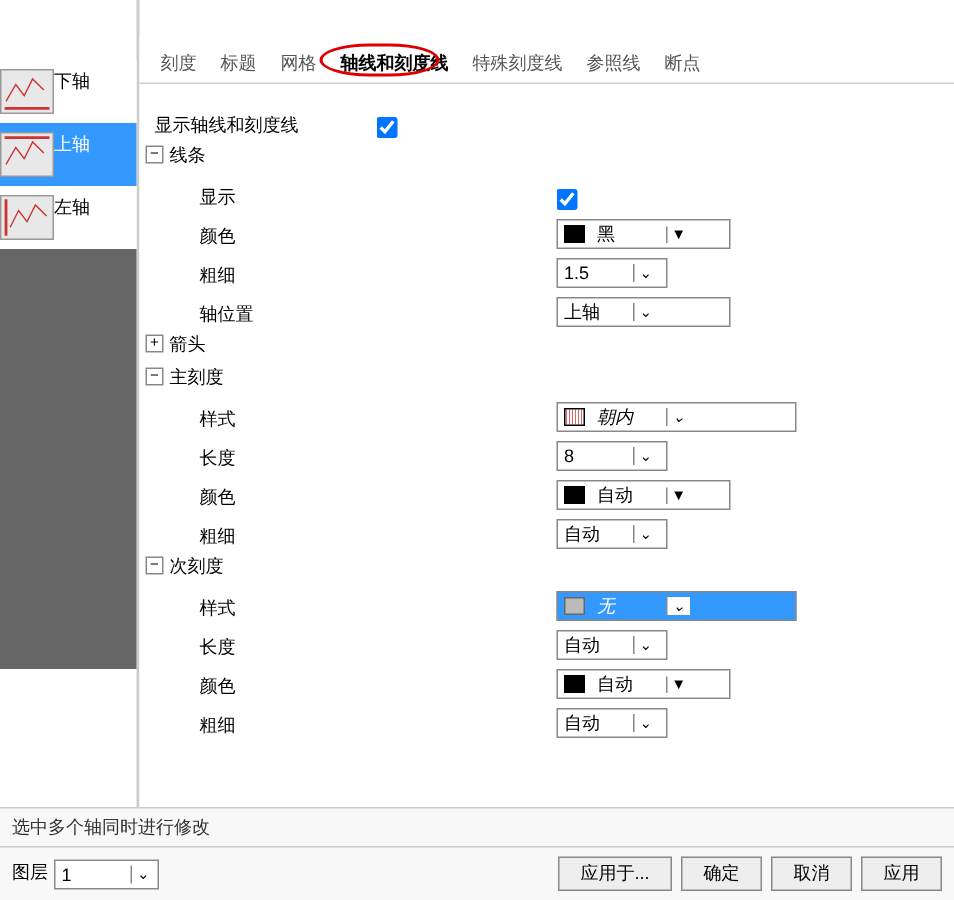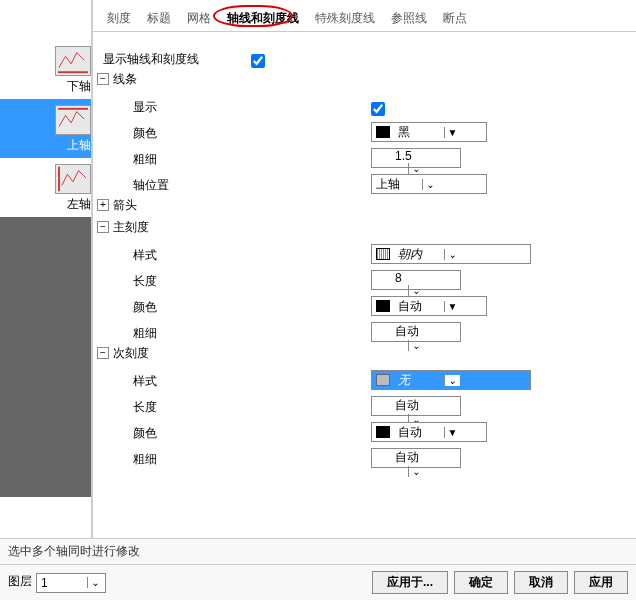--- a/index.html
+++ b/index.html
@@ -3,59 +3,59 @@
 <meta charset="utf-8">
 <style>
   * { box-sizing: border-box; margin: 0; padding: 0; font-family: "Microsoft YaHei", sans-serif; font-size: 12px; }
   body { background: #f0f0f0; width: 636px; height: 600px; overflow: hidden; }
   .window { width: 636px; height: 600px; background: #fff; display: flex; flex-direction: column; }
 
   .main-area { display: flex; flex: 1; overflow: hidden; }
 
   .sidebar { width: 92px; background: #fff; border-right: 1px solid #ccc; padding-top: 40px; }
   .sidebar-list { background: #fff; }
-  .sidebar-item { display: flex; flex-direction: column; align-items: flex-end; padding: 6px 0 4px 0; cursor: pointer; }
+  .sidebar-item { display: flex; flex-direction: row; align-items: flex-start; padding: 6px 0 4px 0; cursor: pointer; }
   .sidebar-item.selected { background: #3399ff; color: #fff; }
   .axis-icon { width: 36px; height: 30px; background: #e8e8e8; border: 1px solid #999; position: relative; margin-bottom: 2px; }
   .axis-icon svg { width: 100%; height: 100%; }
   .sidebar-fill { background: #666; height: 280px; }
 
   .content { flex: 1; display: flex; flex-direction: column; border-left: 1px solid #ccc; }
-  .tabs { display: flex; border-bottom: 1px solid #ccc; padding: 6px 0 0 6px; background: #fff; gap: 0; }
+  .tabs { display: flex; border-bottom: 1px solid #ccc; padding: 6px 0 0 6px; background: #fff; gap: 0; margin-top: 24px; }
   .tab { padding: 4px 8px; cursor: pointer; color: #555; white-space: nowrap; }
   .tab.active { font-weight: bold; color: #000; position: relative; }
   .tab-highlight { position: absolute; border: 2px solid #d00; border-radius: 50%/60%; width: 80px; height: 22px; left: -6px; top: -1px; pointer-events: none; }
 
   .panel { flex: 1; padding: 10px 10px 10px 4px; overflow: auto; background: #fff; }
   .row { display: flex; align-items: flex-end; height: 26px; margin-bottom: 0; }
   .row .indent2 { width: 36px; }
   .row .label { width: 120px; color: #000; }
   .tree-toggle { width: 12px; height: 12px; border: 1px solid #888; display: inline-flex; align-items: center; justify-content: center; margin-right: 4px; cursor: pointer; font-size: 10px; line-height: 10px; }
   .section-row { display: flex; align-items: center; height: 22px; }
 
   input[type=checkbox] { width: 14px; height: 14px; }
 
   .combo { display: inline-flex; align-items: center; border: 1px solid #888; background: #fff; height: 20px; }
   .combo .swatch { width: 14px; height: 12px; border: 1px solid #000; margin: 0 4px; }
   .combo .text { padding: 0 4px; min-width: 50px; }
   .combo .arrow { border-left: 1px solid #888; width: 16px; text-align: center; font-size: 10px; }
   .combo.wide { width: 160px; font-style: italic; }
   .combo.w120 { width: 116px; }
-  .combo.w90 { width: 90px; flex-direction: column; }
+  .combo.w90 { width: 74px; }
   .combo.selected-hl { background: #3399ff; color: #fff; }
   .combo.selected-hl .arrow { background: #fff; color: #000; }
   .combo .swatch.gray { background: #bbb; border-color: #666; }
   .combo .swatch.black { background: #000; }
   .combo .swatch.pattern { background: repeating-linear-gradient(90deg,#d66,#d66 1px,#fff 1px,#fff 2px); }
 
   .footer-hint { padding: 4px 8px; border-top: 1px solid #ccc; background: #f8f8f8; color: #333; }
   .footer-bar { display: flex; align-items: center; justify-content: space-between; padding: 6px 8px; background: #f8f8f8; border-top: 1px solid #ccc; }
   .footer-left { display: flex; align-items: flex-start; gap: 4px; }
   .footer-right { display: flex; gap: 6px; }
-  .btn { border: 1px solid #888; background: #eee; padding: 2px 14px; cursor: pointer; font-weight: bold; }
+  .btn { border: 1px solid #888; background: #eee; padding: 2px 14px; cursor: pointer; }
 </style>
 </head>
 <body>
 
 <div class="window">
 
   <div class="main-area">
 
     <div class="sidebar">
       <div class="sidebar-list">

